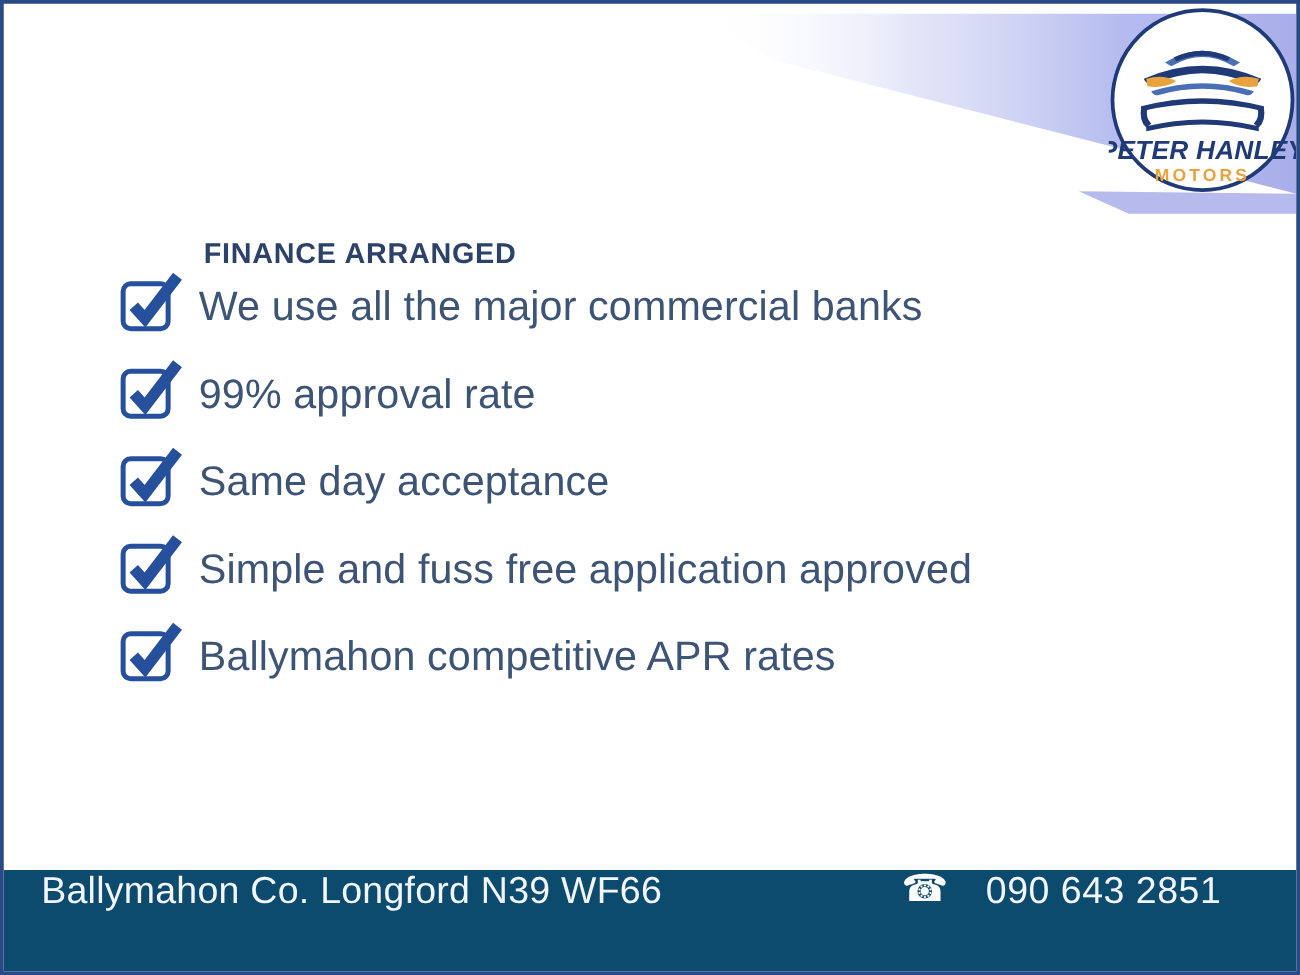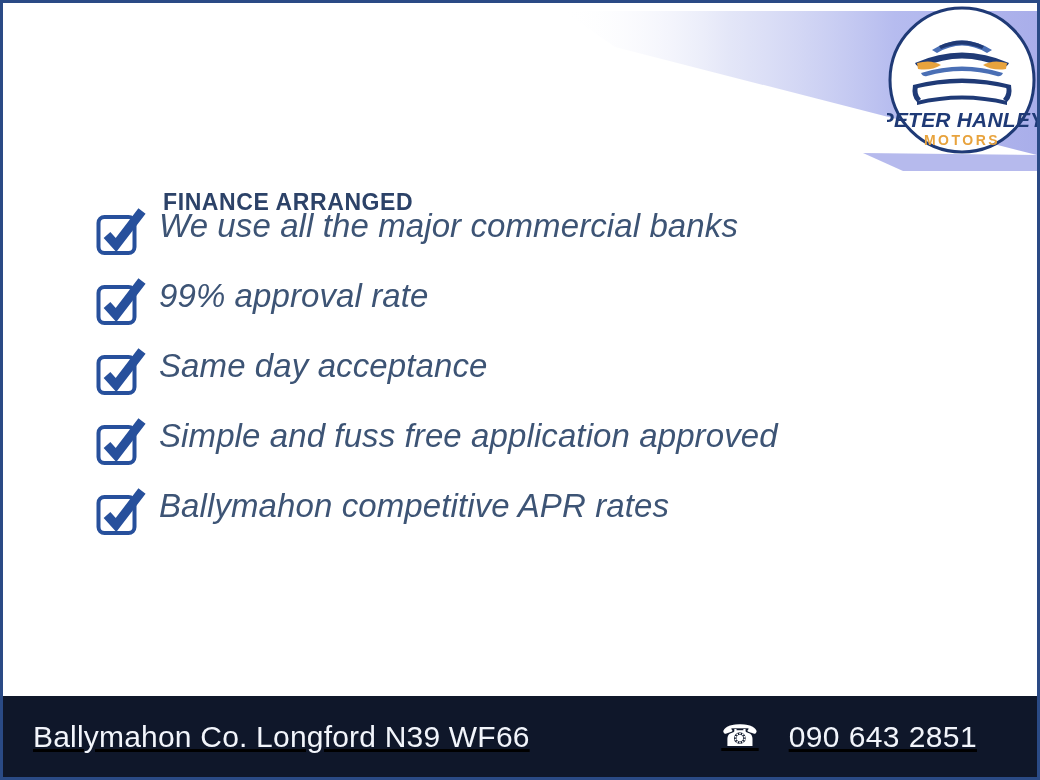--- a/index.html
+++ b/index.html
@@ -55,23 +55,22 @@
 
   
   .checklist {
     position: absolute;
     left: 92px;
     top: 206px;
     width: 900px;
   }
   .check-row {
     display: flex;
-    align-items: flex-start;
+    align-items: center;
     height: 70px;
-    font-style: italic;
   }
   .check-box-icon {
     flex: 0 0 auto;
     width: 52px;
     height: 50px;
     margin-right: 12px;
     position: relative;
     top: -1px;
   }
   .check-label {
@@ -82,27 +81,26 @@
     line-height: 1;
   }
 
   
   .footer-bar {
     position: absolute;
     left: 0;
     right: 0;
     bottom: 0;
     height: 81px;
-    background: #0f172a;
+    background: #0c4a6e;
     display: flex;
-    align-items: center;
+    align-items: flex-start;
     justify-content: space-between;
     padding: 0 30px 0 30px;
     box-sizing: border-box;
-    text-decoration: underline;
   }
   .footer-address {
     color: #f2f5fb;
     font-size: 30px;
     letter-spacing: 0.2px;
     white-space: nowrap;
   }
   .footer-phone {
     display: flex;
     align-items: center;

